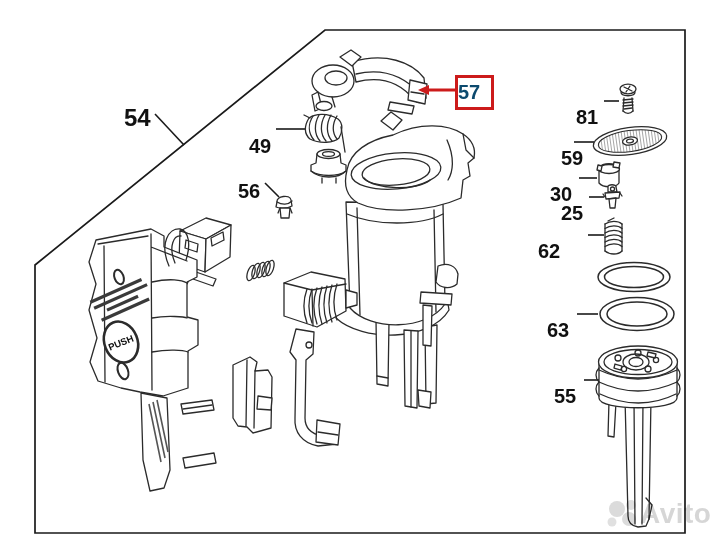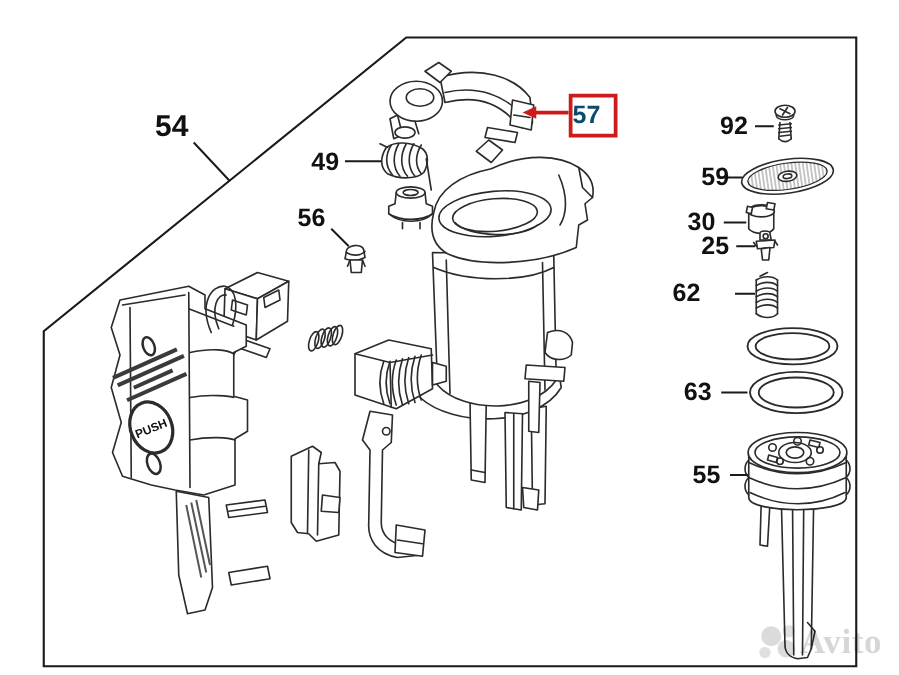--- a/index.html
+++ b/index.html
@@ -8,29 +8,29 @@
   #art{position:absolute;left:0;top:0;}
   svg .ln{stroke:#2b2b2b;stroke-width:1.3;fill:none;stroke-linecap:round;stroke-linejoin:round;}
   svg .fw{stroke:#2b2b2b;stroke-width:1.3;fill:#ffffff;stroke-linecap:round;stroke-linejoin:round;}
   svg .frame{stroke:#1a1a1a;stroke-width:1.7;fill:none;stroke-linejoin:miter;}
   svg .leader{stroke:#1a1a1a;stroke-width:1.6;fill:none;}
   svg .redln{stroke:#cc1b1b;stroke-width:3;fill:none;}
   svg .redfill{fill:#cc1b1b;stroke:none;}
   svg .txtbar{stroke:#3a3a3a;stroke-width:3.2;fill:none;stroke-linecap:butt;}
   svg .microtxt{stroke:#555555;stroke-width:1.6;fill:none;stroke-linecap:butt;}
   .plabel{position:absolute;color:#111111;font-weight:700;font-size:20px;line-height:1;
-          letter-spacing:0;white-space:nowrap;}
+          letter-spacing:0;white-space:nowrap;margin-top:16px;}
   .plabel.big{font-size:24px;}
   #red-box{position:absolute;left:455px;top:75px;width:33px;height:29px;border:3.4px solid #cc1b1b;
            display:flex;align-items:center;justify-content:flex-start;background:#ffffff;
            color:#0c4a6e;font-weight:700;font-size:20px;}
   #watermark{position:absolute;left:604px;top:496px;width:115px;height:36px;display:flex;
              align-items:center;opacity:0.55;mix-blend-mode:multiply;}
   #watermark .wmtext{color:#b5b5b5;font-weight:700;font-size:28px;line-height:1;
-                     font-family:Liberation Serif, serif;letter-spacing:0.5px;}
+                     font-family:Liberation Sans, sans-serif;letter-spacing:0.5px;}
   svg text{font-family:"Liberation Sans",sans-serif;}
 </style>
 </head>
 <body>
 
 <div id="stage">
 
 <svg id="art" width="719" height="540" viewBox="0 0 719 540">
   <defs>
     <pattern id="hatch" width="3" height="3" patternUnits="userSpaceOnUse">
@@ -271,21 +271,21 @@
     <path class="ln" d="M 648,352 L 656,354 L 655,358 L 647,356 Z"></path>
     <path class="ln" d="M 615,364 L 622,366 L 621,370 L 614,368 Z"></path>
   </g>
 
   <text x="121" y="346" text-anchor="middle" font-size="9.5" font-weight="bold" fill="#111111" transform="rotate(-22 121 343)">PUSH</text>
 </svg>
 
 <div class="plabel big" style="left:124px;top:90px;">54</div>
 <div class="plabel" style="left:249px;top:120px;">49</div>
 <div class="plabel" style="left:238px;top:165px;">56</div>
-<div class="plabel" style="left:576px;top:91px;">92</div>
+<div class="plabel" style="left:576px;top:91px;">81</div>
 <div class="plabel" style="left:561px;top:132px;">59</div>
 <div class="plabel" style="left:550px;top:168px;">30</div>
 <div class="plabel" style="left:561px;top:187px;">25</div>
 <div class="plabel" style="left:538px;top:225px;">62</div>
 <div class="plabel" style="left:547px;top:304px;">63</div>
 <div class="plabel" style="left:554px;top:370px;">55</div>
 
 <div id="red-box">
   <span>57</span>
 </div>

